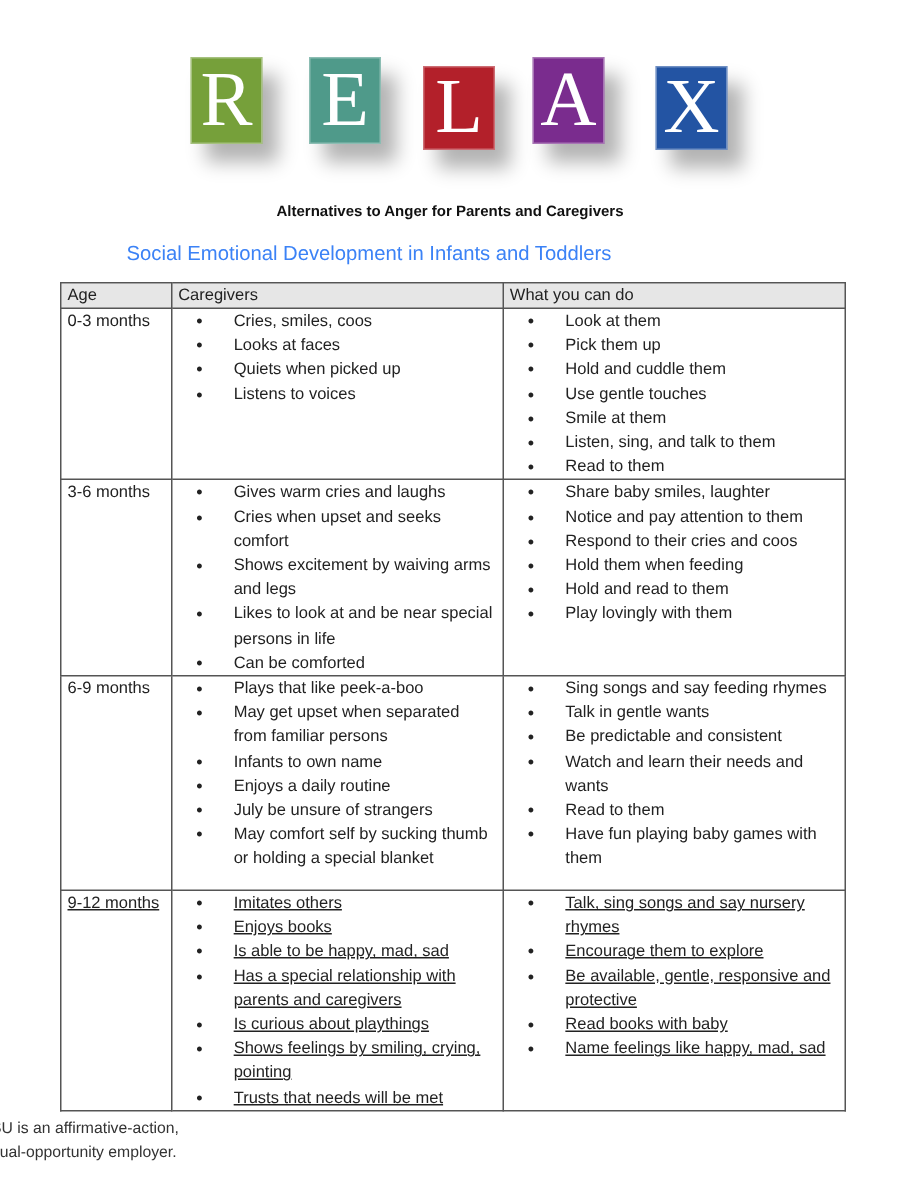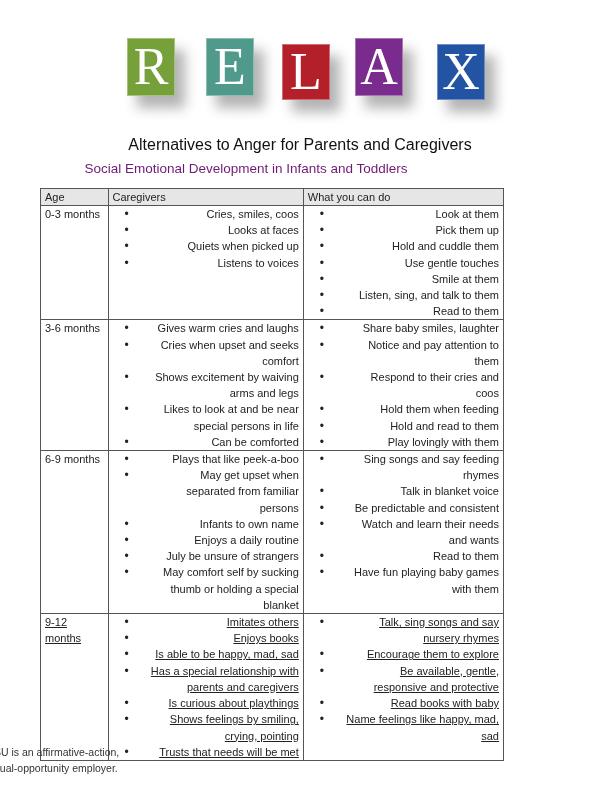--- a/index.html
+++ b/index.html
@@ -6,30 +6,30 @@
   body { width:600px; height:800px; position:relative; overflow:hidden; font-family:"Liberation Sans", sans-serif; color:#222; }
   .logo { position:absolute; top:30px; left:0; width:600px; height:100px; }
   .tile { position:absolute; top:8px; width:48px; height:58px; display:flex; align-items:center; justify-content:center;
           font-family:"Liberation Serif", serif; font-size:52px; color:#fff; line-height:1;
           box-shadow: 10px 12px 12px rgba(0,0,0,0.30); border:1px solid rgba(255,255,255,0.35); box-sizing:border-box; }
   .tile.t1 { left:127px; top:8px; }
   .tile.t2 { left:206px; top:8px; }
   .tile.t3 { left:282px; top:14px; height:56px; }
   .tile.t4 { left:355px; top:8px; }
   .tile.t5 { left:437px; top:14px; height:56px; }
-  .title { position:absolute; top:136px; left:0; width:600px; text-align:center; font-weight:normal; font-size:16px; color:#111; }
-  .subtitle { position:absolute; top:161px; left:0; width:492px; text-align:center; font-size:13.5px; color:#701a75; }
-  table.dev { position:absolute; top:188px; left:40px; width:464px; border-collapse:collapse; font-size:11px; line-height:16.2px; color:#222;padding-left:41px; }
+  .title { position:absolute; top:136px; left:0; width:600px; text-align:center; font-weight:bold; font-size:10px; color:#111; }
+  .subtitle { position:absolute; top:161px; left:0; width:492px; text-align:center; font-size:13.5px; color:#3b82f6; }
+  table.dev { position:absolute; top:188px; left:40px; width:524px; border-collapse:collapse; font-size:11px; line-height:16.2px; color:#222;padding-left:41px; }
   table.dev th, table.dev td { border:1.5px solid #555; vertical-align:top; text-align:left; padding:0 4px; }
   table.dev th { background:#e6e6e6; font-weight:normal; height:16px; line-height:16px; }
   .c-age { width:65px; }
   .c-dev { width:213px; }
   .c-do { width:220px; }
   ul { margin:0; padding:0 0 0 37px; list-style:none; }
-  ul li { position:relative;text-align:right; }
+  ul li { position:relative; }
   ul li::before { content:"\2022"; position:absolute; left:-25px; top:0; font-size:12px; }
   tr.r1 td { height:112px; }
   tr.r2 td { height:128px; }
   tr.r3 td { height:142px; }
   tr.r4 td { height:146px;text-decoration:underline; }
   .footer { position:absolute; top:744px; left:-6px; font-size:10.5px; line-height:16px; color:#333; }
 </style>
 </head>
 <body>
 
@@ -105,21 +105,21 @@
             <li>May get upset when separated from familiar persons</li>
             <li>Infants to own name</li>
             <li>Enjoys a daily routine</li>
             <li>July be unsure of strangers</li>
             <li>May comfort self by sucking thumb or holding a special blanket</li>
           </ul>
         </td>
         <td class="c-do">
           <ul>
             <li>Sing songs and say feeding rhymes</li>
-            <li>Talk in blanket voice</li>
+            <li>Talk in gentle wants</li>
             <li>Be predictable and consistent</li>
             <li>Watch and learn their needs and wants</li>
             <li>Read to them</li>
             <li>Have fun playing baby games with them</li>
           </ul>
         </td>
       </tr>
       <tr class="r4">
         <td class="c-age">9-12 months</td>
         <td class="c-dev">

